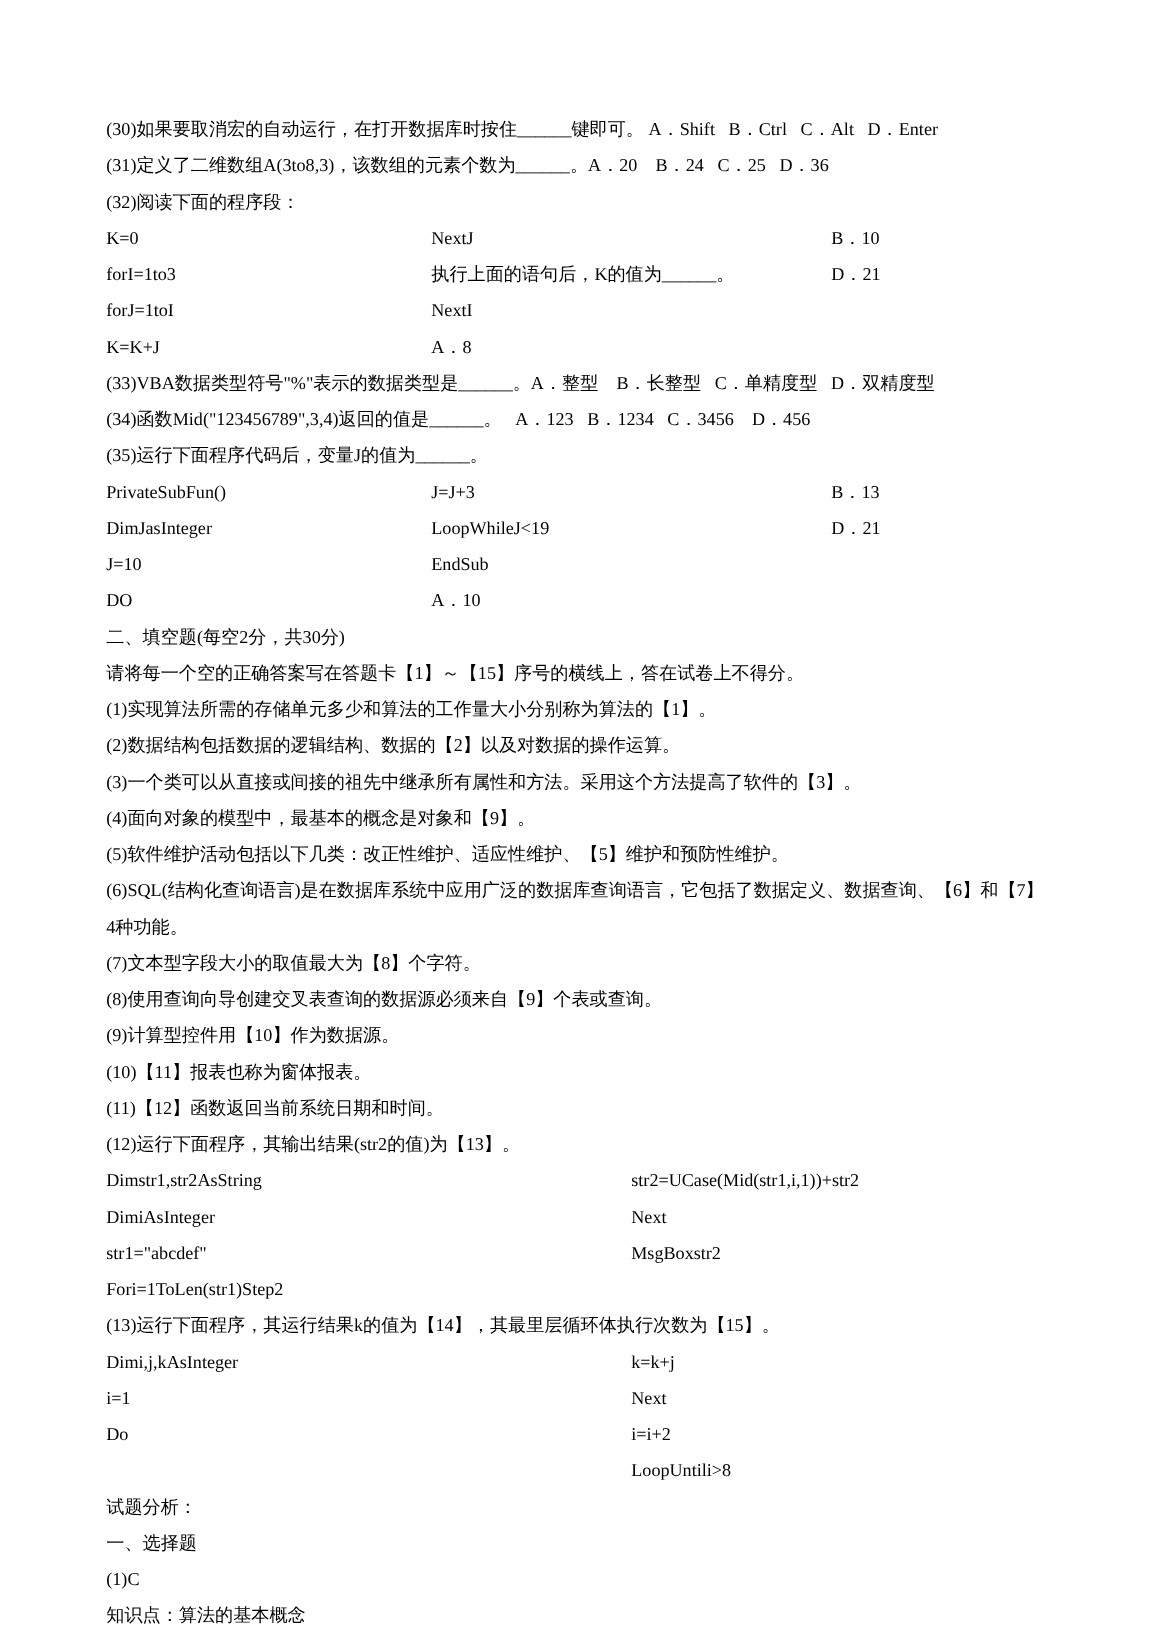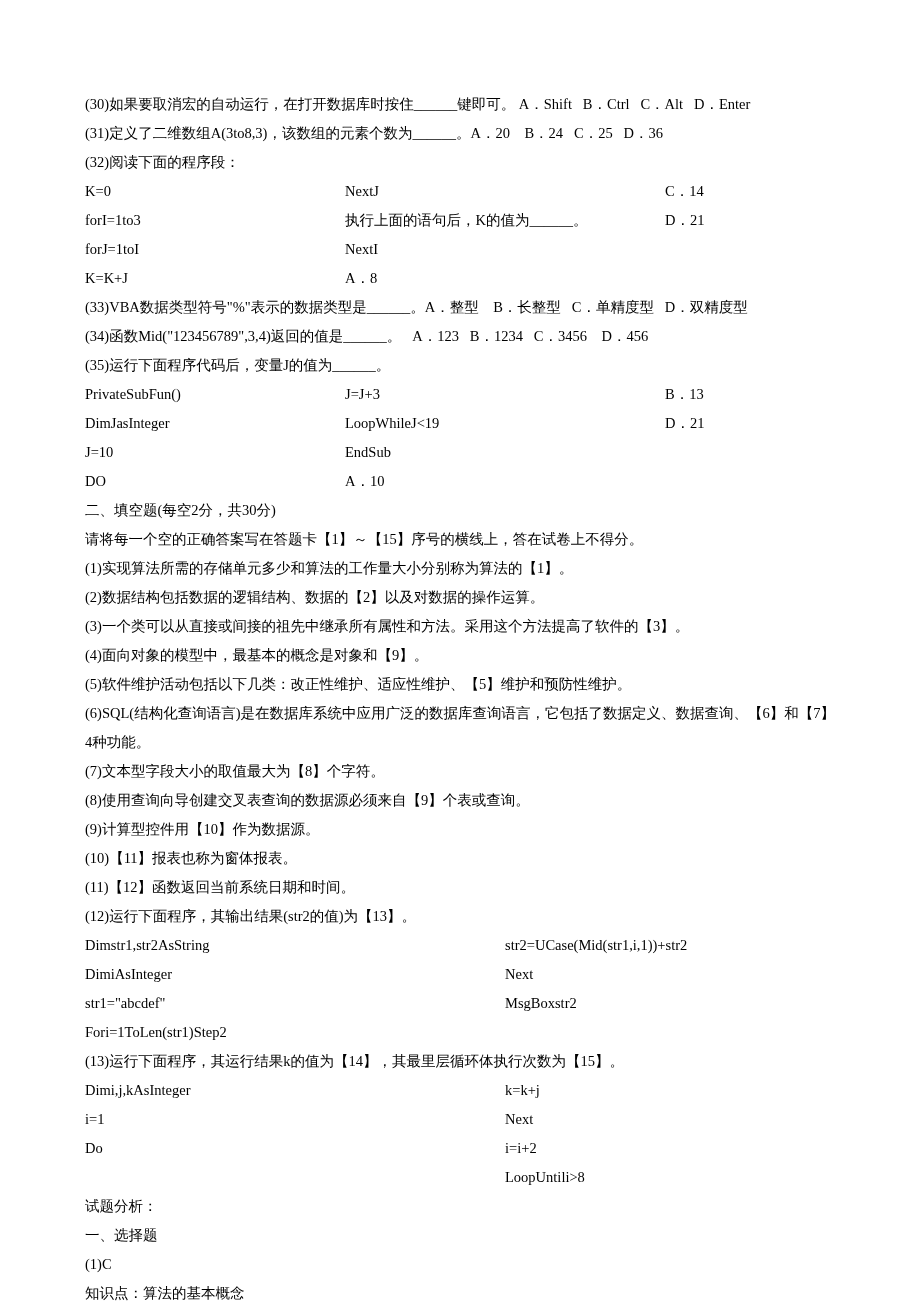--- a/index.html
+++ b/index.html
@@ -40,21 +40,21 @@
     <div class="line">forJ=1toI</div>
     <div class="line">K=K+J</div>
   </div>
   <div>
     <div class="line">NextJ</div>
     <div class="line">执行上面的语句后，K的值为______。</div>
     <div class="line">NextI</div>
     <div class="line">A．8</div>
   </div>
   <div>
-    <div class="line">C．14</div>
+    <div class="line">B．10</div>
     <div class="line">D．21</div>
   </div>
 </div>
 
 <div class="line">(33)VBA数据类型符号"%"表示的数据类型是______。A．整型    B．长整型   C．单精度型   D．双精度型</div>
 <div class="line">(34)函数Mid("123456789",3,4)返回的值是______。   A．123   B．1234   C．3456    D．456</div>
 <div class="line">(35)运行下面程序代码后，变量J的值为______。</div>
 
 <div class="cols-3">
   <div>

